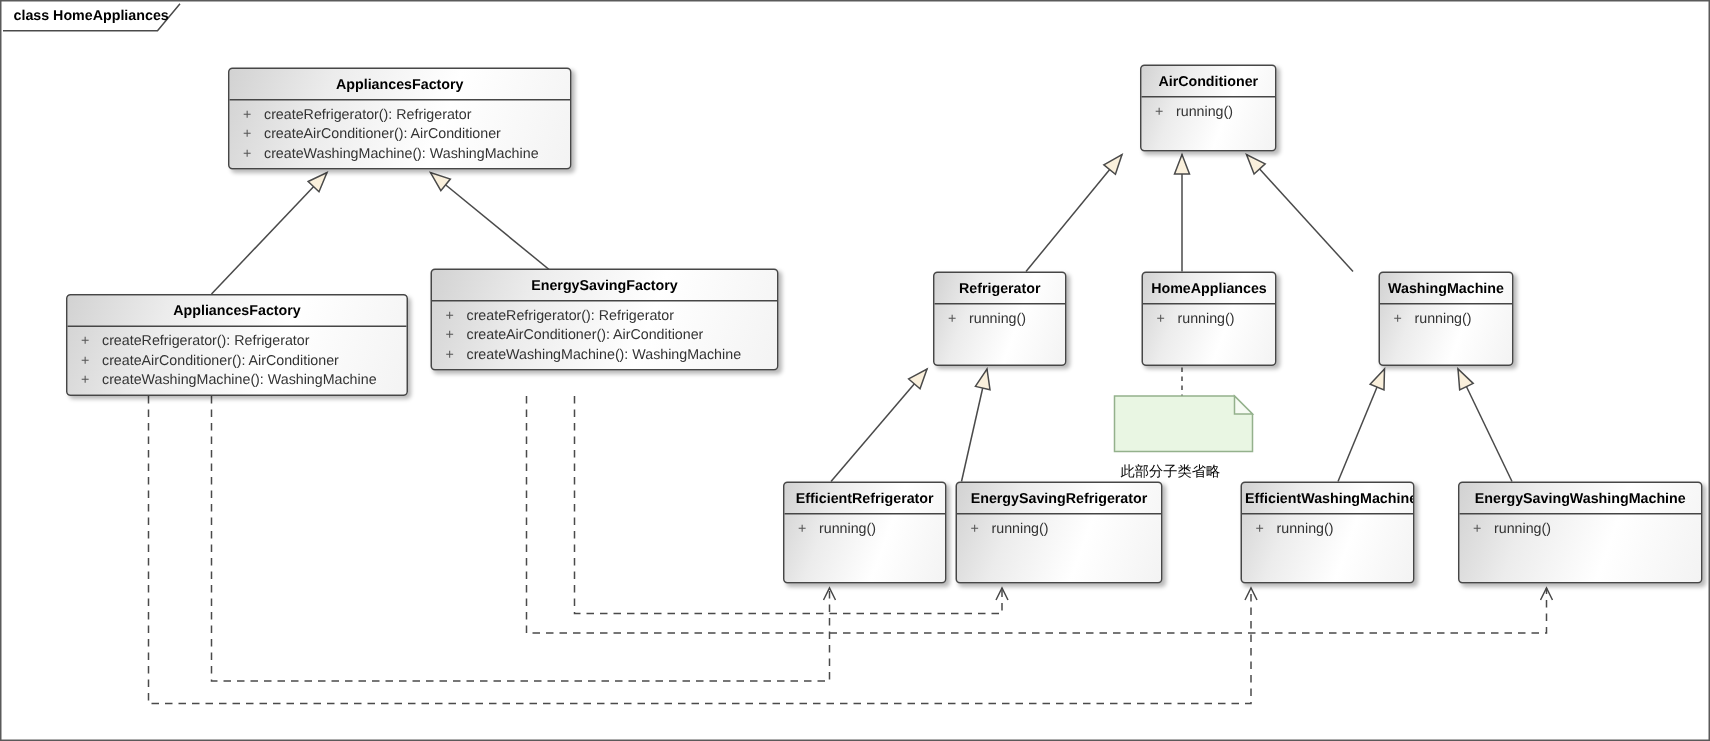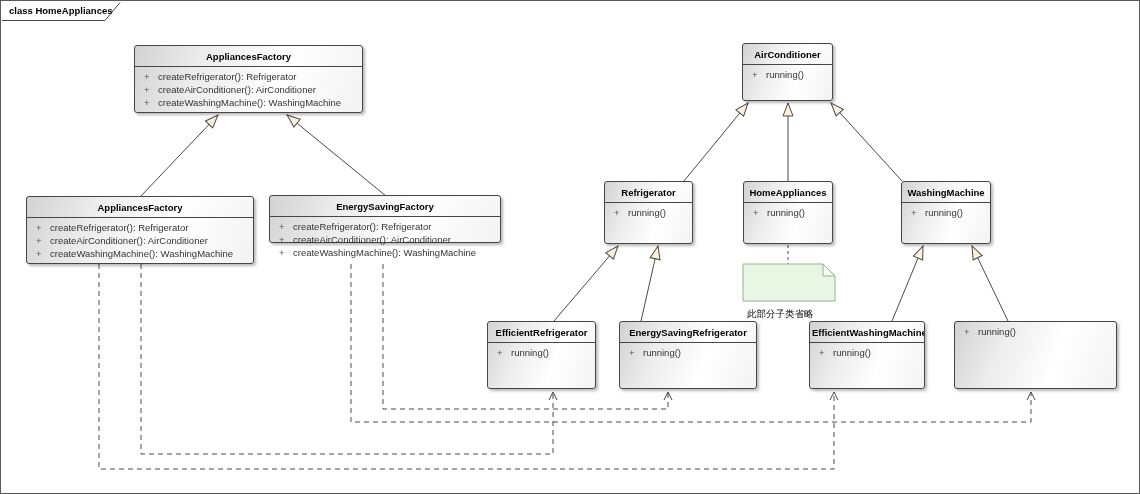--- a/index.html
+++ b/index.html
@@ -11,20 +11,21 @@
   #wires { position:absolute; left:0; top:0; width:1140px; height:494px; }
   .tab-label {
     position:absolute; left:8px; top:4px; font-size:9.5px; font-weight:bold;
     color:#000; white-space:nowrap;
   }
   .cls {
     position:absolute; box-sizing:border-box;
     border:1px solid #464646; border-radius:3px;
     background:linear-gradient(110deg,#d2d2d2 0%,#ececec 28%,#ffffff 62%,#f3f3f3 100%);
     box-shadow:2px 2px 3px rgba(0,0,0,0.28);
+    margin-left:18px;
   }
   .cls-title {
     font-weight:bold; font-size:9.5px; text-align:center; color:#000;
     padding:5px 2px 4px; border-bottom:1px solid #464646;
     white-space:nowrap; overflow:hidden;
   }
   .cls-body { padding:3px 0 0 0; }
   .m { display:flex; font-size:9.5px; line-height:13px; color:#333; padding:0 4px 0 9px; white-space:nowrap; }
   .m .v { width:14px; color:#555; flex:none; }
   .note-text {
@@ -102,21 +103,21 @@
           <span class="v">+</span>
           <span>createAirConditioner(): AirConditioner</span>
         </div>
       <div class="m">
           <span class="v">+</span>
           <span>createWashingMachine(): WashingMachine</span>
         </div>
     </div>
   </div>
 
-  <div class="cls" style="left:268px;top:194px;width:232px;height:48px">
+  <div class="cls" style="left:268px;top:178px;width:232px;height:68px">
     <div class="cls-title">EnergySavingFactory</div>
     <div class="cls-body">
       <div class="m">
           <span class="v">+</span>
           <span>createRefrigerator(): Refrigerator</span>
         </div>
       <div class="m">
           <span class="v">+</span>
           <span>createAirConditioner(): AirConditioner</span>
         </div>
@@ -160,21 +161,21 @@
   <div class="cls" style="left:900px;top:180px;width:90px;height:63px">
     <div class="cls-title">WashingMachine</div>
     <div class="cls-body">
       <div class="m">
           <span class="v">+</span>
           <span>running()</span>
         </div>
     </div>
   </div>
 
-  <div class="cls" style="left:486px;top:320px;width:109px;height:68px">
+  <div class="cls" style="left:503px;top:320px;width:109px;height:68px">
     <div class="cls-title">EfficientRefrigerator</div>
     <div class="cls-body">
       <div class="m">
           <span class="v">+</span>
           <span>running()</span>
         </div>
     </div>
   </div>
 
   <div class="cls" style="left:618px;top:320px;width:138px;height:68px">
@@ -191,20 +192,21 @@
     <div class="cls-title">EfficientWashingMachine</div>
     <div class="cls-body">
       <div class="m">
           <span class="v">+</span>
           <span>running()</span>
         </div>
     </div>
   </div>
 
   <div class="cls" style="left:953px;top:320px;width:163px;height:68px">
+    <div class="cls-title">EnergySavingWashingMachine</div>
     <div class="cls-body">
       <div class="m">
           <span class="v">+</span>
           <span>running()</span>
         </div>
     </div>
   </div>
 
   <div class="note-text">此部分子类省略</div>
 

